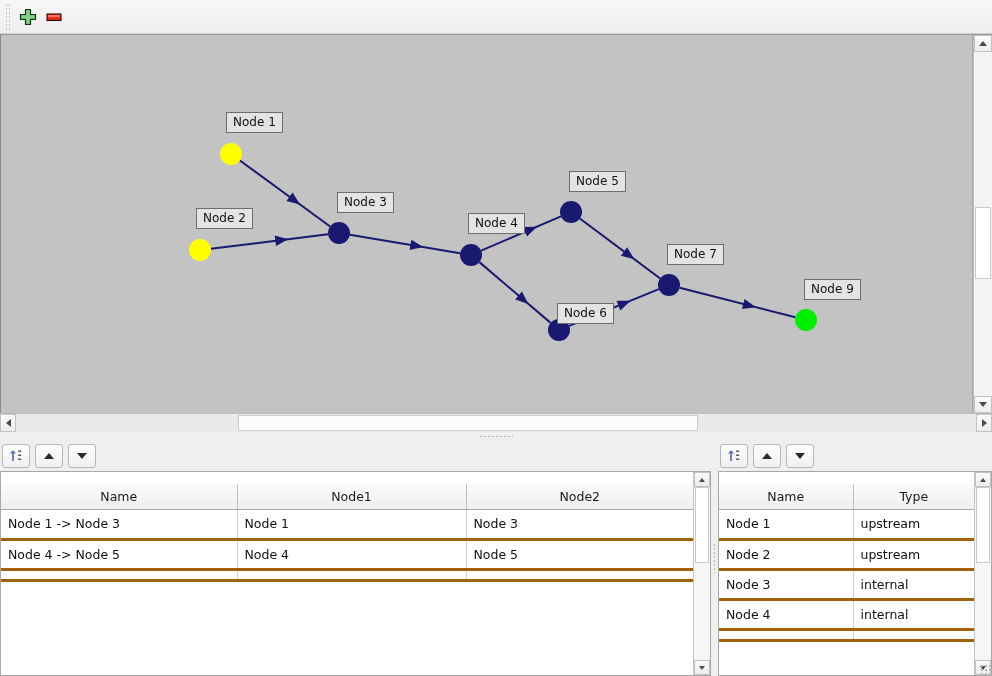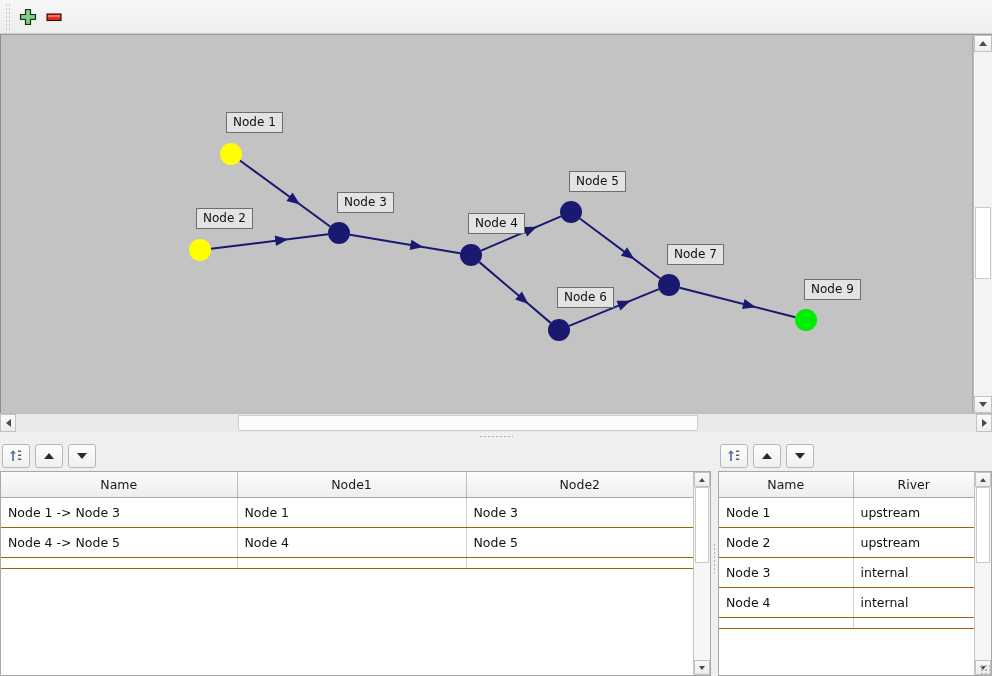--- a/index.html
+++ b/index.html
@@ -205,36 +205,36 @@
     min-height: 0;
     border: 1px solid #a8a8a8;
     background: #fff;
     margin: 0 0 0 0;
   }
   .table-scroll {
     flex: 1 1 auto;
     overflow: hidden;
     min-width: 0;
   }
-  table { width: 100%; border-collapse: collapse; table-layout: fixed; }
+  table { width: 100%; border-collapse: collapse; table-layout: fixed; margin-top: 12px; }
   thead th {
     background: linear-gradient(#fbfbfb, #eeeeee);
     border-right: 1px solid #bcbcbc;
     border-bottom: 1px solid #a8a8a8;
     font-weight: normal;
     font-size: 12.5px;
     color: #1a1a1a;
     height: 25px;
     text-align: center;
     padding: 0 4px;
   }
   thead th:last-child { border-right: none; }
   tbody td {
     border-right: 1px solid #cfcfcf;
-    border-bottom: 1px solid #a16207;
+    border-bottom: 3px solid #a16207;
     height: 30px;
     font-size: 12.5px;
     color: #111;
     padding: 0 7px;
     background: #ffffff;
     white-space: nowrap;
     overflow: hidden;
   }
   tbody td:last-child { border-right: none; }
   tbody tr.partial td { height: 11px; }
@@ -316,21 +316,21 @@
             <circle cx="558" cy="295" r="11" fill="#191970"></circle>
             <circle cx="668" cy="250" r="11" fill="#191970"></circle>
             <circle cx="805" cy="285" r="11" fill="#00ee00"></circle>
           </svg>
         <div id="label-layer">
             <div class="nlabel" style="left: 225px; top: 77px;">Node 1</div>
             <div class="nlabel" style="left: 195px; top: 173px;">Node 2</div>
             <div class="nlabel" style="left: 336px; top: 157px;">Node 3</div>
             <div class="nlabel" style="left: 467px; top: 178px;">Node 4</div>
             <div class="nlabel" style="left: 568px; top: 136px;">Node 5</div>
-            <div class="nlabel" style="left: 556px; top: 252px;">Node 6</div>
+            <div class="nlabel" style="left: 556px; top: 268px;">Node 6</div>
             <div class="nlabel" style="left: 666px; top: 209px;">Node 7</div>
             <div class="nlabel" style="left: 803px; top: 244px;">Node 9</div>
           </div>
       </div>
       <div class="vscroll">
         <div class="sb-btn">
           <span class="tri tri-up"></span>
         </div>
         <div class="vtrack">
           <div class="vthumb" style="top:155px;height:72px;"></div>
@@ -458,21 +458,21 @@
       <div class="table-area">
         <div class="table-scroll">
           <table>
             <colgroup>
                 <col style="width:134px">
                 <col>
               </colgroup>
             <thead>
                 <tr id="nodes-head">
                   <th>Name</th>
-                  <th>River</th>
+                  <th>Type</th>
                 </tr>
               </thead>
             <tbody id="nodes-body">
                 <tr>
                   <td>Node 1</td>
                   <td>upstream</td>
                 </tr>
                 <tr>
                   <td>Node 2</td>
                   <td>upstream</td>

